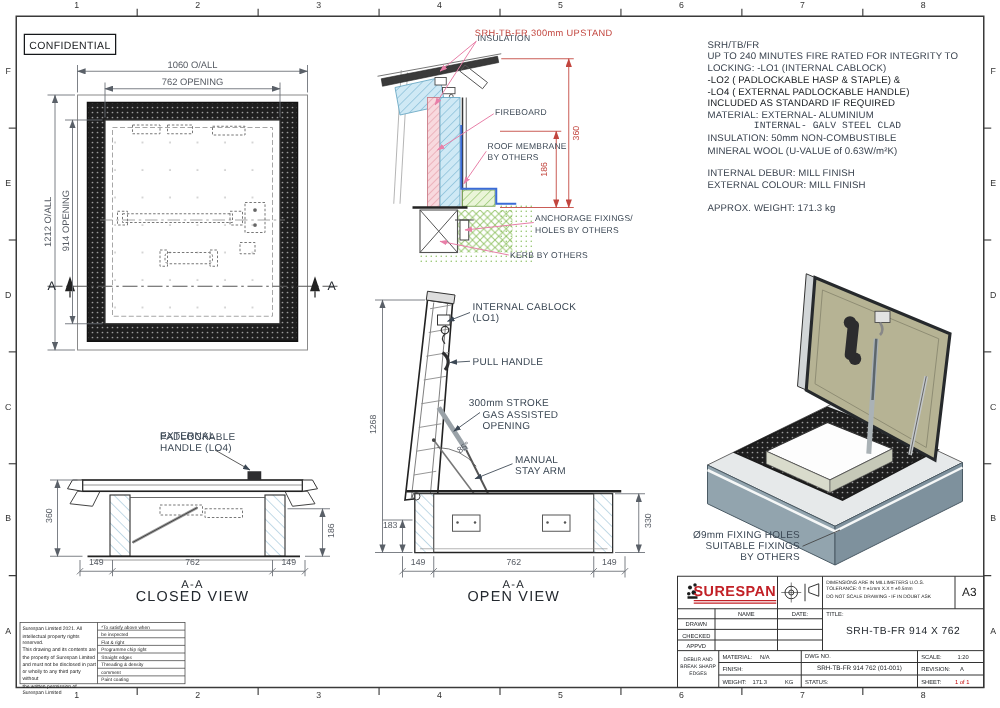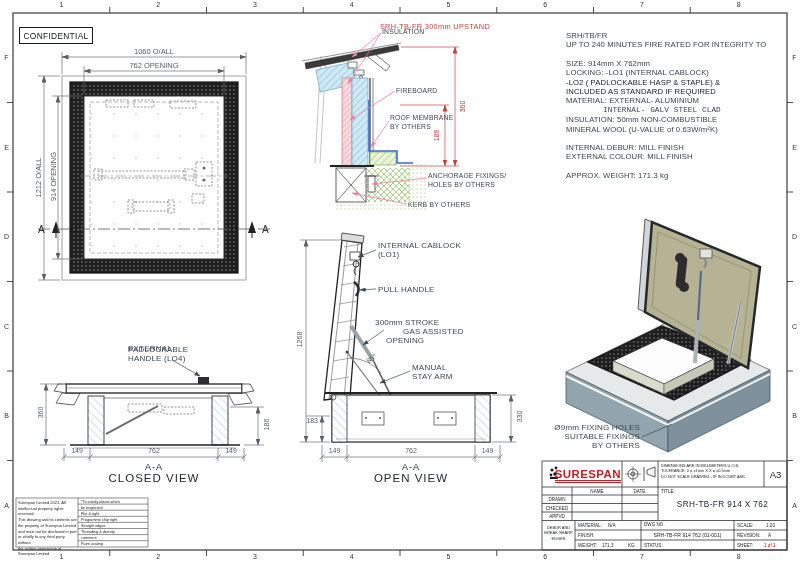--- a/index.html
+++ b/index.html
@@ -443,23 +443,23 @@
   <div class="lbl nav" style="left:390px;top:123px;">BY OTHERS</div>
   <div class="lbl nav" style="left:428px;top:172px;">ANCHORAGE FIXINGS/</div>
   <div class="lbl nav" style="left:428px;top:181px;">HOLES BY OTHERS</div>
   <div class="lbl nav" style="left:408px;top:201px;">KERB BY OTHERS</div>
   <div class="lbl dimsm red ctr v" style="left:447px;top:103px;width:30px;">360</div>
   <div class="lbl dimsm red ctr v" style="left:421px;top:132px;width:30px;">186</div>
 
   <div class="spec">
     <div>SRH/TB/FR</div>
     <div>UP TO 240 MINUTES FIRE RATED FOR INTEGRITY TO</div>
-    <div class="g">SIZE: 914mm X 762mm</div>
     <div>LOCKING: -LO1 (INTERNAL CABLOCK)</div>
     <div class="b">-LO2 ( PADLOCKABLE HASP &amp; STAPLE) &amp;</div>
+    <div class="b">-LO4 ( EXTERNAL PADLOCKABLE HANDLE)</div>
     <div class="b">INCLUDED AS STANDARD IF REQUIRED</div>
     <div>MATERIAL: EXTERNAL- ALUMINIUM</div>
     <div class="ind">INTERNAL- GALV STEEL CLAD</div>
     <div>INSULATION: 50mm NON-COMBUSTIBLE</div>
     <div>MINERAL WOOL (U-VALUE of 0.63W/m²K)</div>
     <div class="g">INTERNAL DEBUR: MILL FINISH</div>
     <div>EXTERNAL COLOUR: MILL FINISH</div>
     <div class="g">APPROX. WEIGHT: 171.3 kg</div>
   </div>
 
@@ -471,21 +471,21 @@
   <div class="lbl dimsm ctr" style="left:64px;top:447px;width:26px;">149</div>
   <div class="lbl dimsm ctr" style="left:120px;top:447px;width:68px;">762</div>
   <div class="lbl dimsm ctr" style="left:218px;top:447px;width:26px;">149</div>
   <div class="lbl title-sm ctr" style="left:124px;top:462px;width:60px;">A-A</div>
   <div class="lbl title-lg ctr" style="left:104px;top:472px;width:100px;text-align:center;">CLOSED VIEW</div>
 
   <div class="lbl nav2" style="left:378px;top:241px;">INTERNAL CABLOCK</div>
   <div class="lbl nav2" style="left:378px;top:250px;">(LO1)</div>
   <div class="lbl nav2" style="left:378px;top:285px;">PULL HANDLE</div>
   <div class="lbl nav2" style="left:375px;top:318px;">300mm STROKE</div>
-  <div class="lbl nav2" style="left:386px;top:327px;margin-left:17px;">GAS ASSISTED</div>
+  <div class="lbl nav2" style="left:386px;top:327px;">GAS ASSISTED</div>
   <div class="lbl nav2" style="left:386px;top:336px;">OPENING</div>
   <div class="lbl nav2" style="left:412px;top:363px;">MANUAL</div>
   <div class="lbl nav2" style="left:412px;top:372px;">STAY ARM</div>
   <div class="lbl dimsm r35" style="left:366px;top:355px;">85°</div>
   <div class="lbl dimsm ctr v" style="left:284px;top:336px;width:30px;">1268</div>
   <div class="lbl dimsm rt" style="left:294px;top:417px;width:24px;">183</div>
   <div class="lbl dimsm ctr v" style="left:504px;top:413px;width:30px;">330</div>
   <div class="lbl dimsm ctr" style="left:322px;top:447px;width:25px;">149</div>
   <div class="lbl dimsm ctr" style="left:356px;top:447px;width:110px;">762</div>
   <div class="lbl dimsm ctr" style="left:475px;top:447px;width:25px;">149</div>

